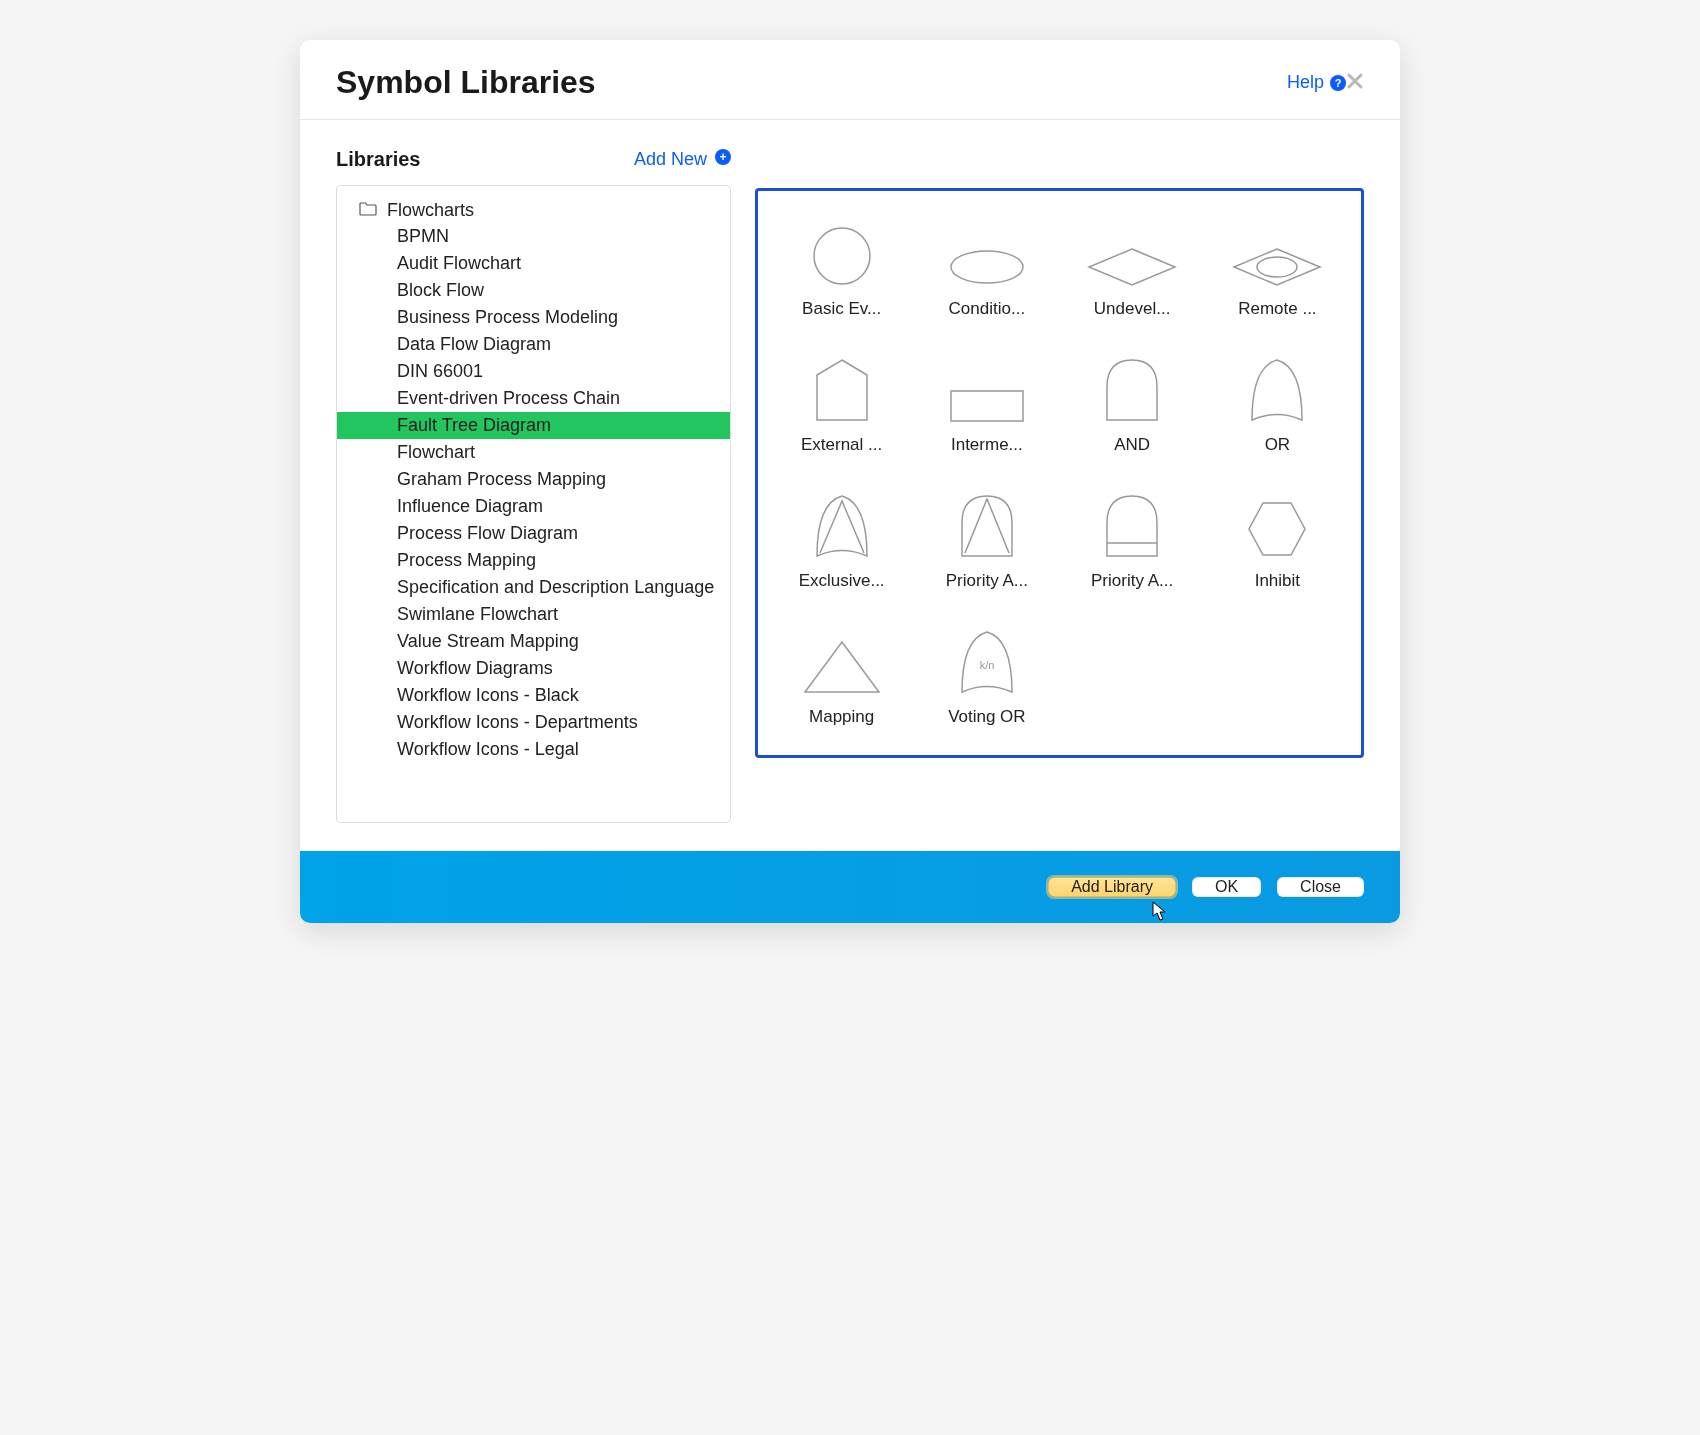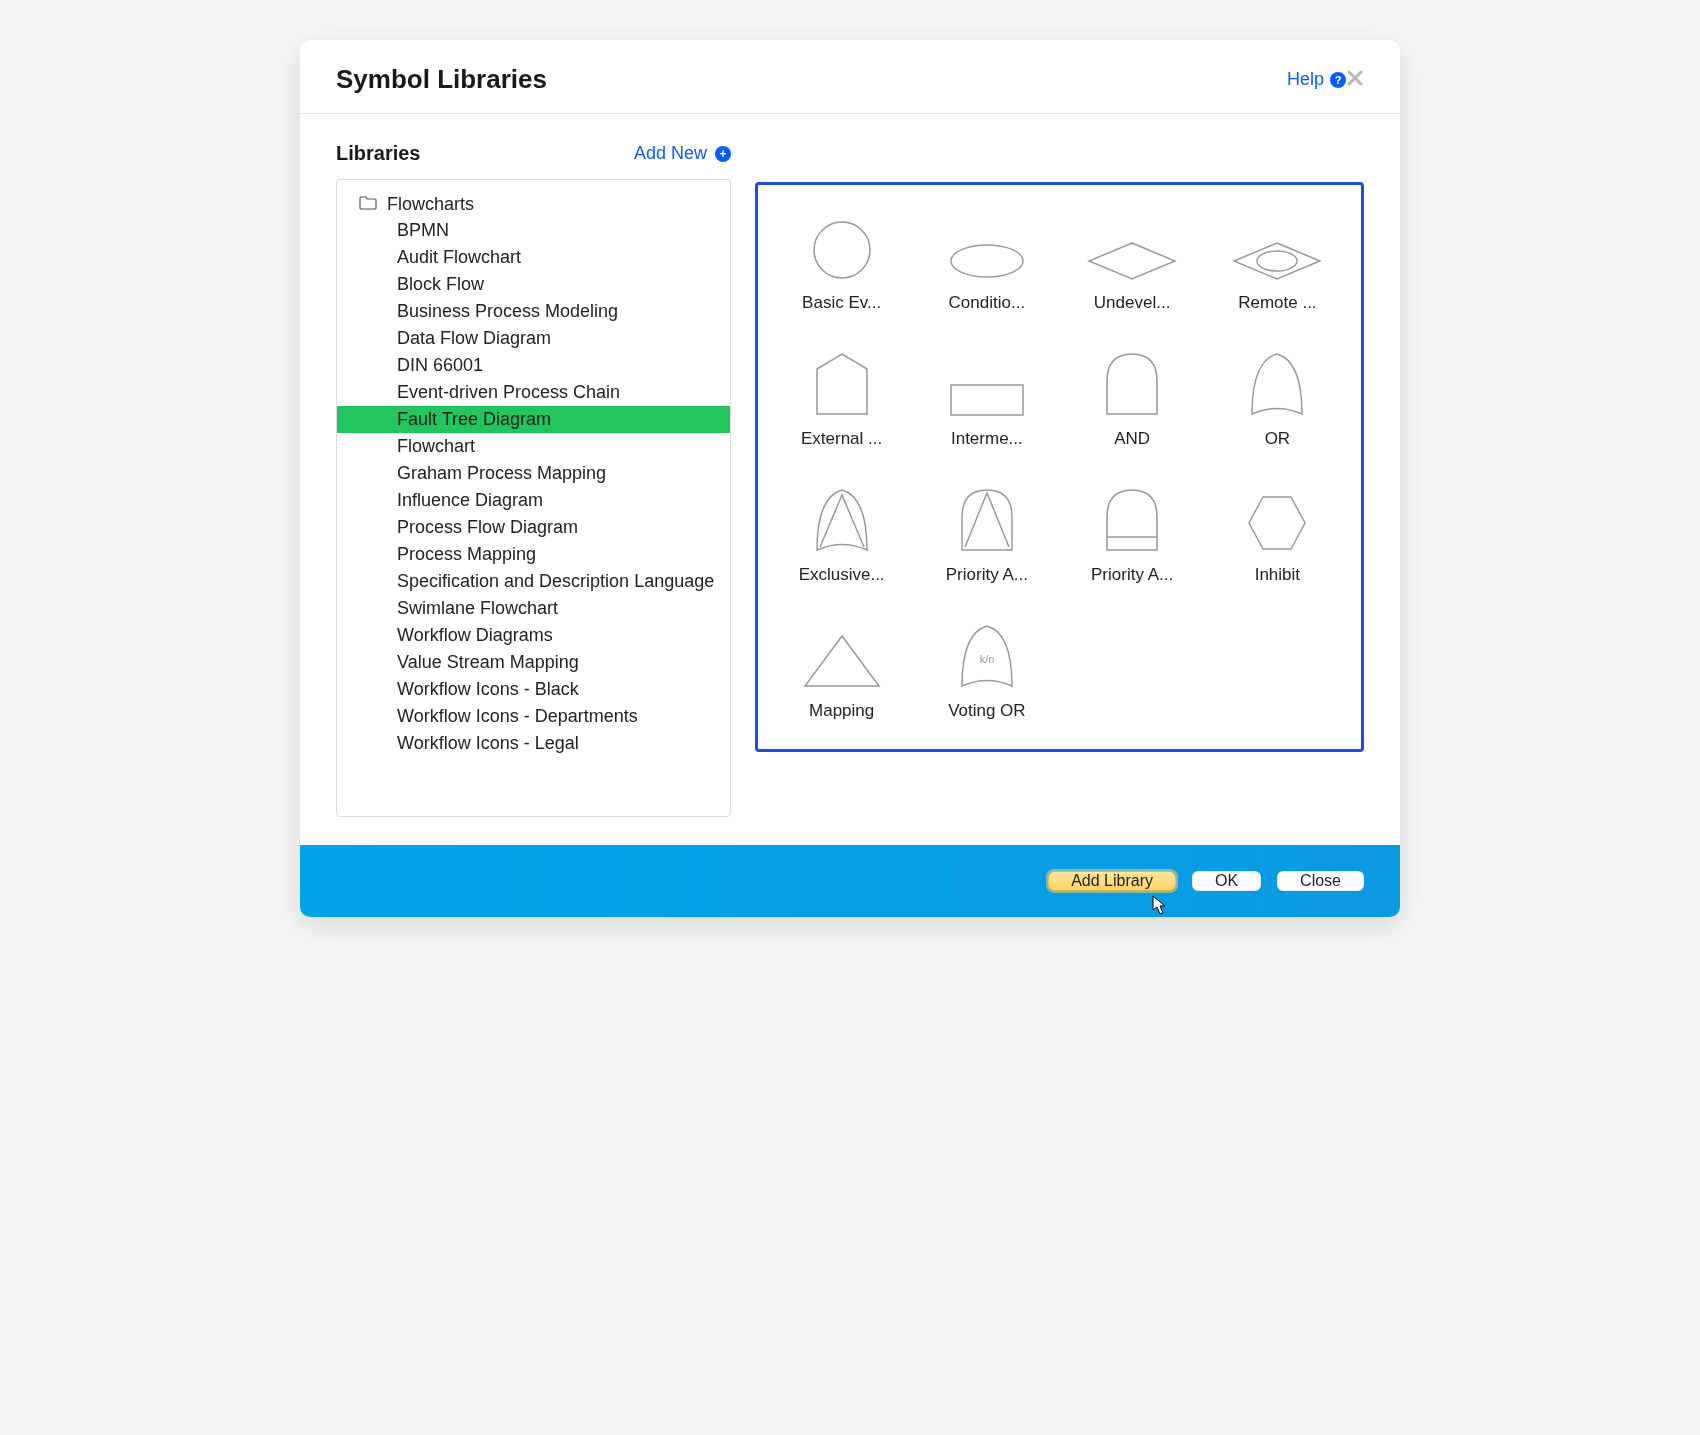--- a/index.html
+++ b/index.html
@@ -19,21 +19,21 @@
     overflow:hidden;
   }
   .header {
     display:flex;
     align-items:center;
     justify-content:space-between;
     padding: 24px 36px 18px 36px;
     border-bottom:1px solid #e6e6e6;
   }
   .header-title {
-    font-size:26px;
+    font-size:32px;
     font-weight:600;
     color:#1a1a1a;
   }
   .header-right {
     display:flex;
   }
   .help-link {
     color:#0b5cff;
     font-size:18px;
     font-weight:500;
@@ -81,21 +81,20 @@
   .left-head h2 {
     font-size:20px;
     font-weight:700;
     color:#1a1a1a;
   }
   .add-new {
     color:#0b5cff;
     font-size:18px;
     font-weight:500;
     display:flex;
-    align-items:center;
     gap:8px;
     cursor:pointer;
   }
   .add-new-icon {
     display:inline-flex;
     width:16px;height:16px;border-radius:50%;
     background:#0b5cff;color:#fff;
     align-items:center;justify-content:center;
     font-size:12px;font-weight:700;
   }
@@ -247,22 +246,22 @@
             <div class="tree-item">DIN 66001</div>
             <div class="tree-item">Event-driven Process Chain</div>
             <div class="tree-item selected">Fault Tree Diagram</div>
             <div class="tree-item">Flowchart</div>
             <div class="tree-item">Graham Process Mapping</div>
             <div class="tree-item">Influence Diagram</div>
             <div class="tree-item">Process Flow Diagram</div>
             <div class="tree-item">Process Mapping</div>
             <div class="tree-item">Specification and Description Language</div>
             <div class="tree-item">Swimlane Flowchart</div>
+            <div class="tree-item">Value Stream Mapping</div>
             <div class="tree-item">Workflow Diagrams</div>
-            <div class="tree-item">Value Stream Mapping</div>
             <div class="tree-item">Workflow Icons - Black</div>
             <div class="tree-item">Workflow Icons - Departments</div>
             <div class="tree-item">Workflow Icons - Legal</div>
           </div>
       </div>
     </div>
 
     <div class="right-col">
       <div class="preview-panel">
         <div class="grid" id="shapes-grid">

